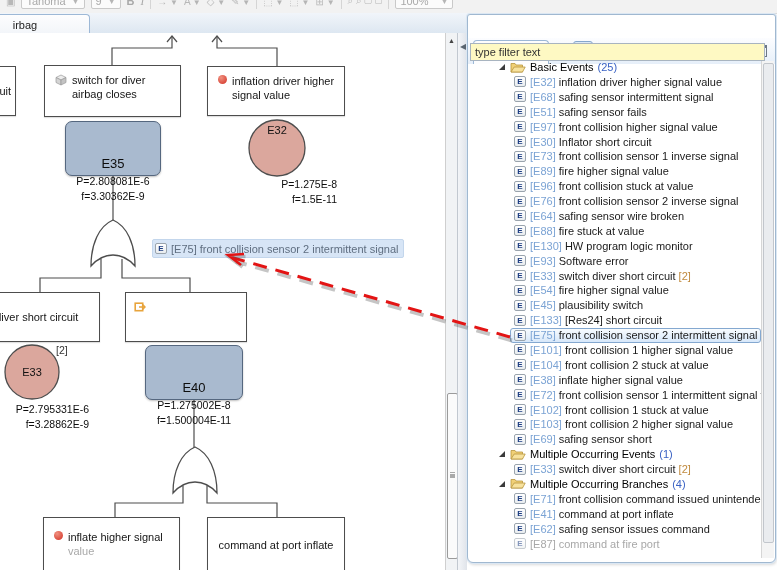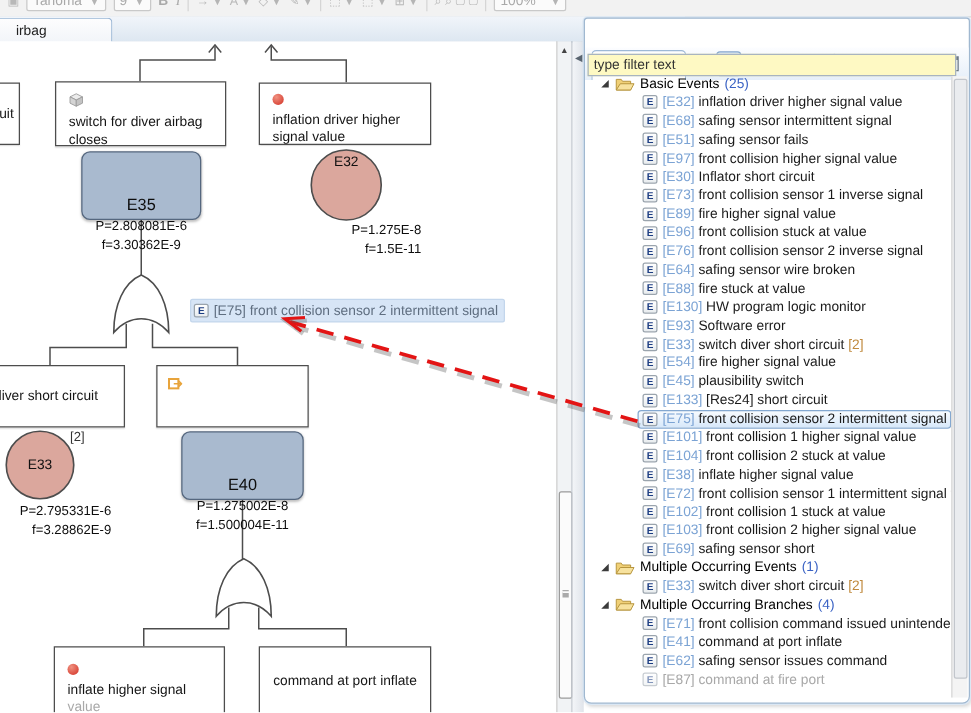--- a/index.html
+++ b/index.html
@@ -16,21 +16,21 @@
   
   .editor-tabbar{position:absolute;left:0;top:13px;width:548px;height:20px;background:linear-gradient(#f1f5fa,#dde7f1);border-bottom:1px solid #b4c6d8;}
   .editor-tab{position:absolute;left:-40px;top:1px;width:128px;height:19px;background:linear-gradient(#fdfdfe,#f2f5f9);border:1px solid #9db8d6;border-bottom:none;border-radius:4px 4px 0 0;display:flex;align-items:center;justify-content:center;font-size:11px;color:#222;}
   .winbtns{position:absolute;display:flex;gap:8px;align-items:center;}
   .minico{width:9px;height:4px;border:1px solid #6c7885;border-top:none;margin-top:4px;}
   .maxico{width:9px;height:8px;border:1px solid #6c7885;border-top:3px solid #6c7885;}
   .menu-tri{width:0;height:0;border-left:5px solid transparent;border-right:5px solid transparent;border-top:5px solid #7e8a96;}
   .canvas{position:absolute;left:0;top:33px;width:445px;height:537px;background:#fff;overflow:hidden;}
   .diagram-svg{position:absolute;left:0;top:0;z-index:1;}
   .ebox{position:absolute;z-index:2;background:#fff;border:1px solid #4d4d4d;box-shadow:0 1px 1px rgba(0,0,0,.12);font-size:11px;color:#151515;line-height:1.3;box-sizing:border-box;}
-  .ebox .inner-flex{display:flex;gap:5px;padding:7px 6px 0 10px;align-items:flex-start;flex-direction:column;}
+  .ebox .inner-flex{display:flex;gap:5px;padding:7px 6px 0 10px;align-items:flex-start;}
   .nodebox{position:absolute;z-index:2;background:#a9bacf;border:1.4px solid #55677f;border-radius:7px;box-shadow:0 1px 2px rgba(0,0,0,.25);text-align:center;font-size:10.5px;color:#0d0d0d;padding-top:5px;box-sizing:border-box;line-height:1.4;}
   .nodebox .nid{font-size:13px;margin-bottom:1px;margin-top:28px;}
   .pftext{position:absolute;z-index:2;text-align:right;font-size:10.5px;color:#0d0d0d;line-height:1.45;}
   .circlelabel{position:absolute;z-index:2;text-align:center;font-size:11px;color:#111;}
   .reddot{display:inline-block;width:9px;height:9px;border-radius:50%;background:radial-gradient(circle at 35% 30%,#f09180,#d9473a 75%);flex:none;margin-top:1px;}
   .graytext{color:#a9a9a9;}
   .marker2{position:absolute;z-index:2;font-size:10.5px;color:#333;}
   .draglabel{position:absolute;z-index:5;display:flex;align-items:center;gap:4px;height:17px;background:#d7e5f6;border:1px solid #c3d6ec;border-radius:2px;padding:0 5px 0 2px;font-size:11px;color:#5f6e80;white-space:nowrap;}
   .ebadge{display:inline-flex;align-items:center;justify-content:center;width:12px;height:11px;box-sizing:border-box;border:1px solid #9aa4ad;border-radius:2px;background:linear-gradient(#ffffff,#e8ecef);color:#1c3d82;font-size:8px;font-weight:bold;flex:none;}
   
@@ -46,21 +46,21 @@
   .o-tab{position:absolute;left:5px;top:2px;height:24px;width:76px;background:#fdfdfe;border:1px solid #9db8d6;border-bottom:none;border-radius:4px 4px 0 0;display:flex;align-items:center;gap:4px;padding:0 4px;box-sizing:border-box;font-size:11px;font-weight:bold;color:#333;}
   .o-close{color:#8a959f;font-size:9px;font-weight:bold;margin-left:1px;}
   .o-tools{position:absolute;right:4px;top:3px;display:flex;align-items:center;gap:3px;height:19px;}
   .tbtn{width:18px;height:18px;display:flex;align-items:center;justify-content:center;border:1px solid transparent;border-radius:3px;}
   .tbtn.pressed{background:#dcE9f7;border-color:#86a7cc;}
   .o-sep{width:1px;height:15px;background:#c3cdd8;margin:0 2px;}
   .syncglyph{color:#d9a520;font-weight:bold;font-size:12px;line-height:1;}
   .o-filter{position:absolute;left:2px;top:28px;width:289px;height:16px;border:1px solid #a8b4c0;background:#fef9c3;font-family:"Liberation Sans",sans-serif;font-size:11px;color:#333;padding:0 0 0 4px;box-sizing:content-box;}
   .o-tree{position:absolute;left:0;top:44.6px;right:14px;bottom:2px;overflow:hidden;white-space:nowrap;font-size:11px;}
   .row{height:14.9px;display:flex;align-items:center;}
-  .row.group{padding-left:12px;gap:4px;color:#000;}
+  .row.group{padding-left:30px;gap:4px;color:#000;}
   .gcount{color:#3a62c4;}
   .row.item{padding-left:42px;}
   .row .inner{display:inline-flex;align-items:center;gap:4px;padding:0 3px;border:1px solid transparent;border-radius:3px;height:13px;}
   .row .inner.selected{border-color:#84a8d0;background:linear-gradient(#f8fbfe,#d7e8fa);}
   .tid{color:#7ba3d4;}
   .tname{color:#1a1a1a;}
   .tsuffix{color:#c08a3e;}
   .row.muted .tid,.row.muted .tname{color:#a8a8a8;}
   .row.muted .ebadge{opacity:.55;}
   .o-scroll{position:absolute;right:1px;top:46px;bottom:4px;width:12px;background:#f4f4f4;border-left:1px solid #d6d6d6;}

